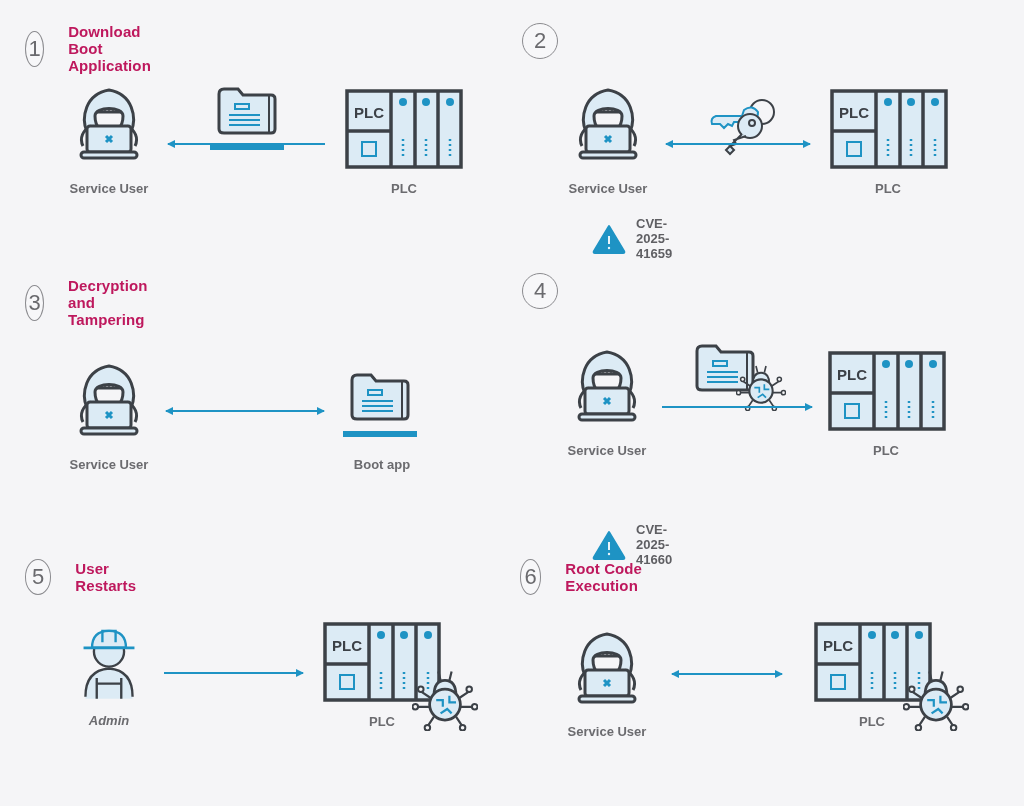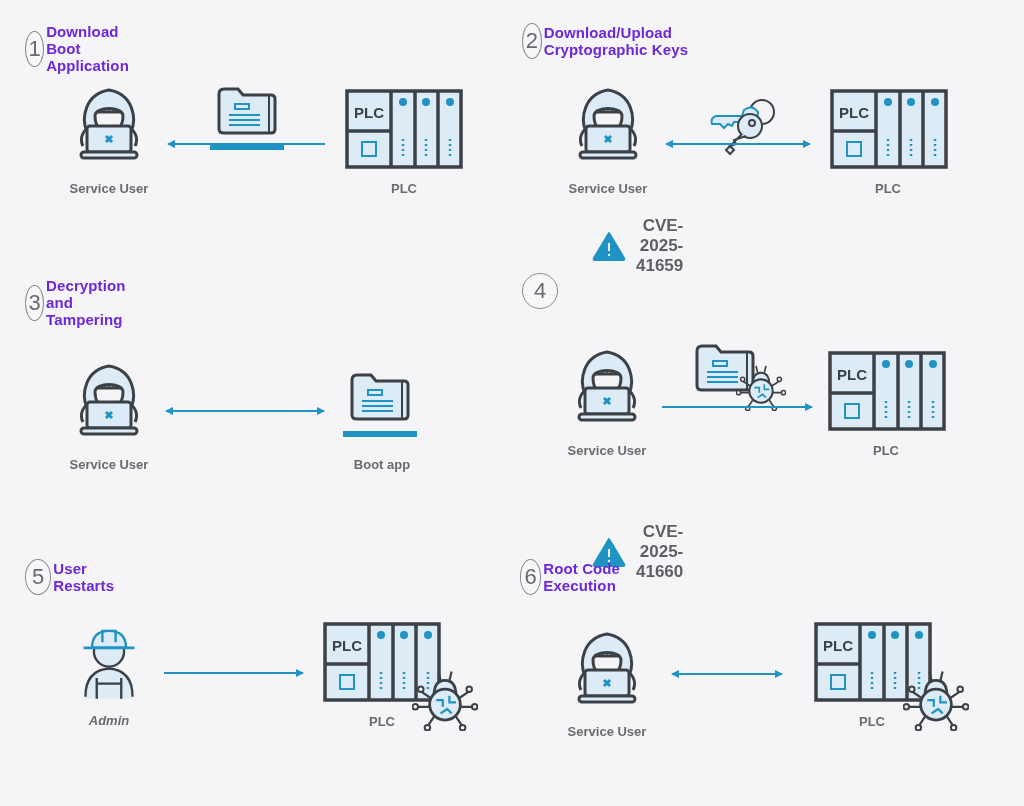--- a/index.html
+++ b/index.html
@@ -8,33 +8,33 @@
   .step { position: absolute; }
   .step-head { position: absolute; display: flex; align-items: center; }
   .step-num {
     width: 36px; height: 36px; border-radius: 50%;
     border: 1.5px solid #8b8b8f; color: #6a6a6e;
     display: flex; align-items: center; justify-content: center;
     font-family: "Liberation Sans", sans-serif; font-size: 22px; font-weight: normal;
     background: #f7f7f9;
   }
   .step-title {
-    margin-left: 2px; font-family: "Liberation Sans", sans-serif;
-    font-weight: bold; font-size: 15px; color: #6d28d9; letter-spacing: 0.1px;
+    margin-left: 24px; font-family: "Liberation Sans", sans-serif;
+    font-weight: bold; font-size: 15px; color: #be185d; letter-spacing: 0.1px;
   }
   .label {
     position: absolute; font-family: "Liberation Sans", sans-serif;
     font-weight: bold; font-size: 13px; color: #6b6b6f; text-align: center;
     width: 120px; transform: translateX(-50%);
   }
   .icon { position: absolute; }
   .cve { position: absolute; display: flex; align-items: center; }
   .cve-text {
     margin-left: 10px; font-family: "Liberation Sans", sans-serif;
-    font-weight: bold; font-size: 17px; color: #5f5f63; text-align: right;
+    font-weight: bold; font-size: 13px; color: #5f5f63;
   }
   svg { overflow: visible; }
 </style>
 </head>
 <body>
 
 <svg width="0" height="0" style="position:absolute">
   <defs>
 
     <symbol id="sym-hacker" viewBox="0 0 72 80">
@@ -133,21 +133,20 @@
   </svg>
   <svg class="icon" style="left:345px; top:89px;" width="118" height="80">
       <use href="#sym-plc" width="118" height="80"></use>
     </svg>
   <div class="label" style="left:404px; top:181px;">PLC</div>
 </div>
 
 <div class="step">
   <div class="step-head" style="left:522px; top:23px;">
     <div class="step-num">2</div>
-    <div class="step-title">Download/Upload Cryptographic Keys</div>
   </div>
   <svg class="icon" style="left:572px; top:79px;" width="72" height="86">
       <use href="#sym-hacker" width="72" height="86"></use>
     </svg>
   <div class="label" style="left:608px; top:181px;">Service User</div>
   <svg class="icon" style="left:660px; top:96px;" width="155" height="60">
     <use href="#sym-keys" x="48" y="0" width="70" height="60"></use>
     <line x1="6" y1="48" x2="150" y2="48" stroke="#1e93c4" stroke-width="2" marker-start="url(#arrowtail)" marker-end="url(#arrowhead)"></line>
   </svg>
   <svg class="icon" style="left:830px; top:89px;" width="118" height="80">

